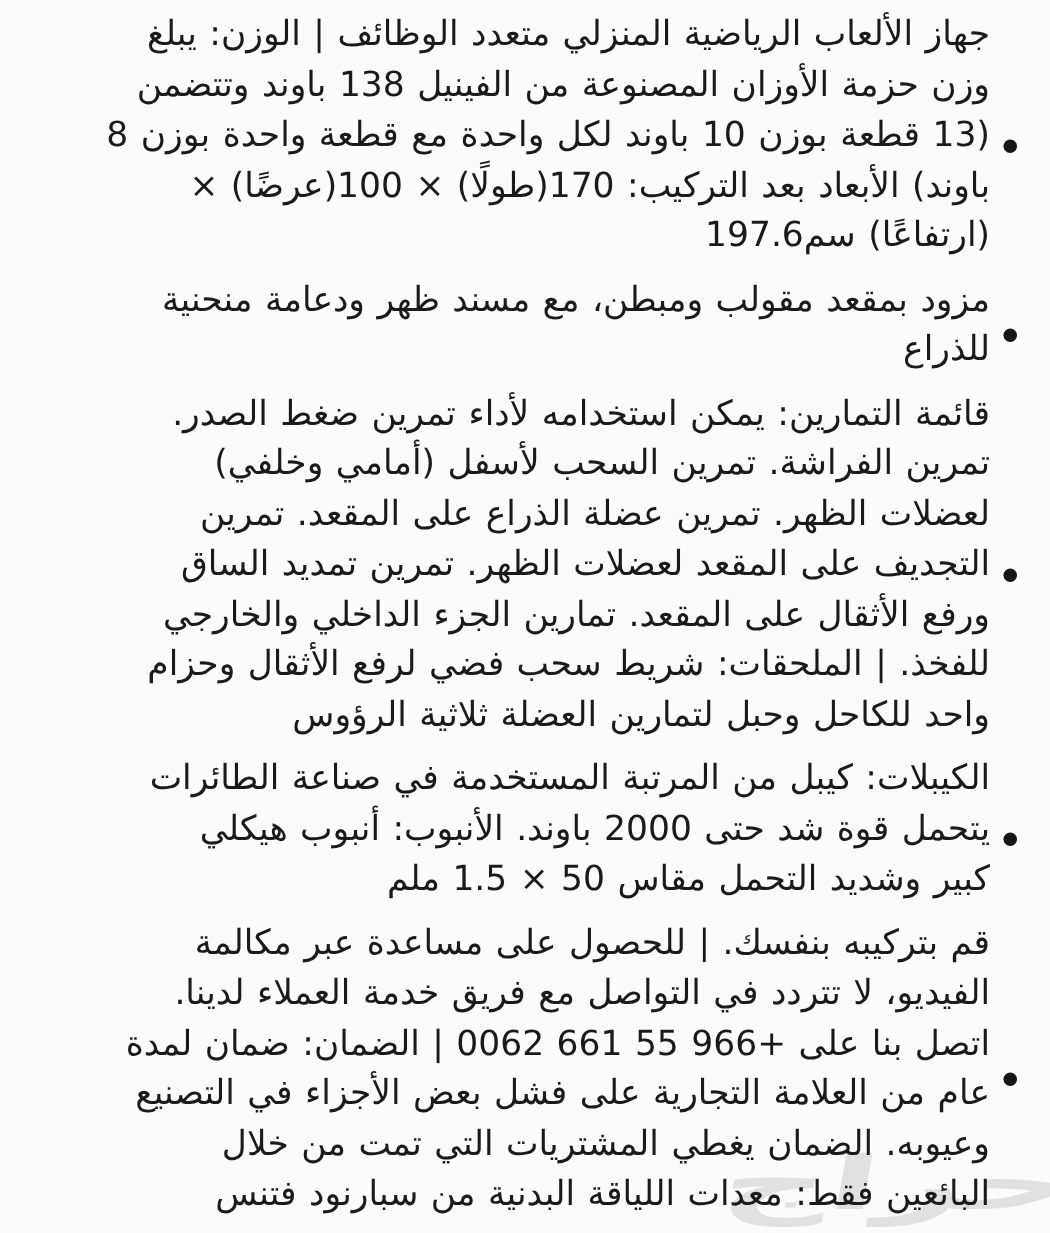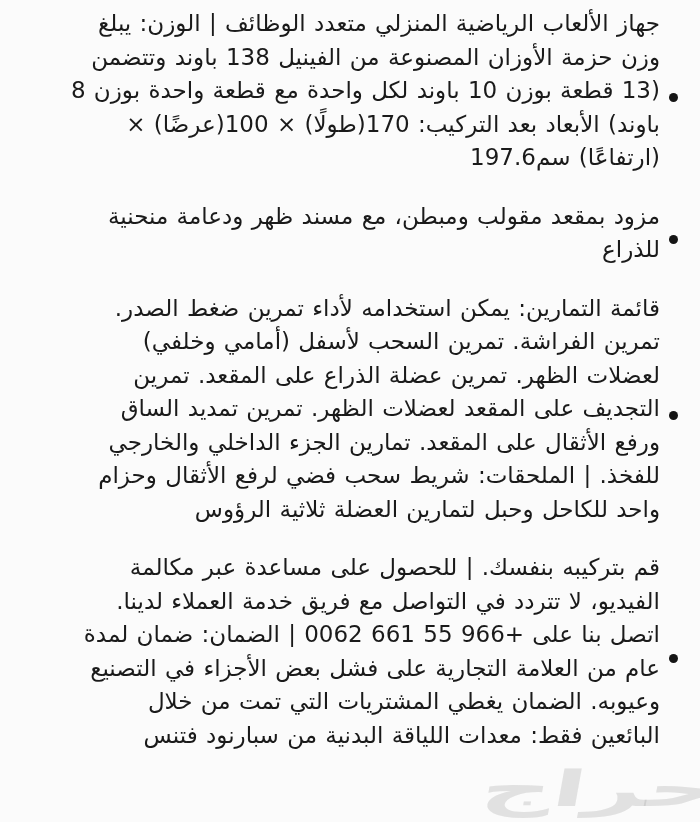--- a/index.html
+++ b/index.html
@@ -24,21 +24,21 @@
     list-style: none;
     padding: 7px 22px 0 12px;
     position: relative;
     z-index: 1;
   }
   li.bullet-item {
     display: flex;
     flex-direction: row; 
     align-items: center;
   }
-  li.bullet-item + li.bullet-item { margin-top: 25px; }
+  li.bullet-item + li.bullet-item { margin-top: 9px; }
   .dot {
     width: 9px;
     height: 9px;
     border-radius: 50%;
     background: #151515;
     flex-shrink: 0;
     margin-top: 13px;
     margin-left: 9px; 
   }
   .txt {
@@ -95,20 +95,26 @@
       <span class="dot"></span>
       <p class="txt">قائمة التمارين: يمكن استخدامه لأداء تمرين ضغط الصدر.
 تمرين الفراشة. تمرين السحب لأسفل (أمامي وخلفي)
 لعضلات الظهر. تمرين عضلة الذراع على المقعد. تمرين
 التجديف على المقعد لعضلات الظهر. تمرين تمديد الساق
 ورفع الأثقال على المقعد. تمارين الجزء الداخلي والخارجي
 للفخذ. | الملحقات: شريط سحب فضي لرفع الأثقال وحزام
 واحد للكاحل وحبل لتمارين العضلة ثلاثية الرؤوس</p>
     </li>
 
+    <li class="bullet-item">
+      <span class="dot"></span>
+      <p class="txt">الكيبلات: كيبل من المرتبة المستخدمة في صناعة الطائرات
+يتحمل قوة شد حتى 2000 باوند. الأنبوب: أنبوب هيكلي
+كبير وشديد التحمل مقاس 50 × 1.5 ملم</p>
+    </li>
 
     <li class="bullet-item">
       <span class="dot"></span>
       <p class="txt">قم بتركيبه بنفسك. | للحصول على مساعدة عبر مكالمة
 الفيديو، لا تتردد في التواصل مع فريق خدمة العملاء لدينا.
 اتصل بنا على +966 55 661 0062 | الضمان: ضمان لمدة
 عام من العلامة التجارية على فشل بعض الأجزاء في التصنيع
 وعيوبه. الضمان يغطي المشتريات التي تمت من خلال
 البائعين فقط: معدات اللياقة البدنية من سبارنود فتنس</p>
     </li>

